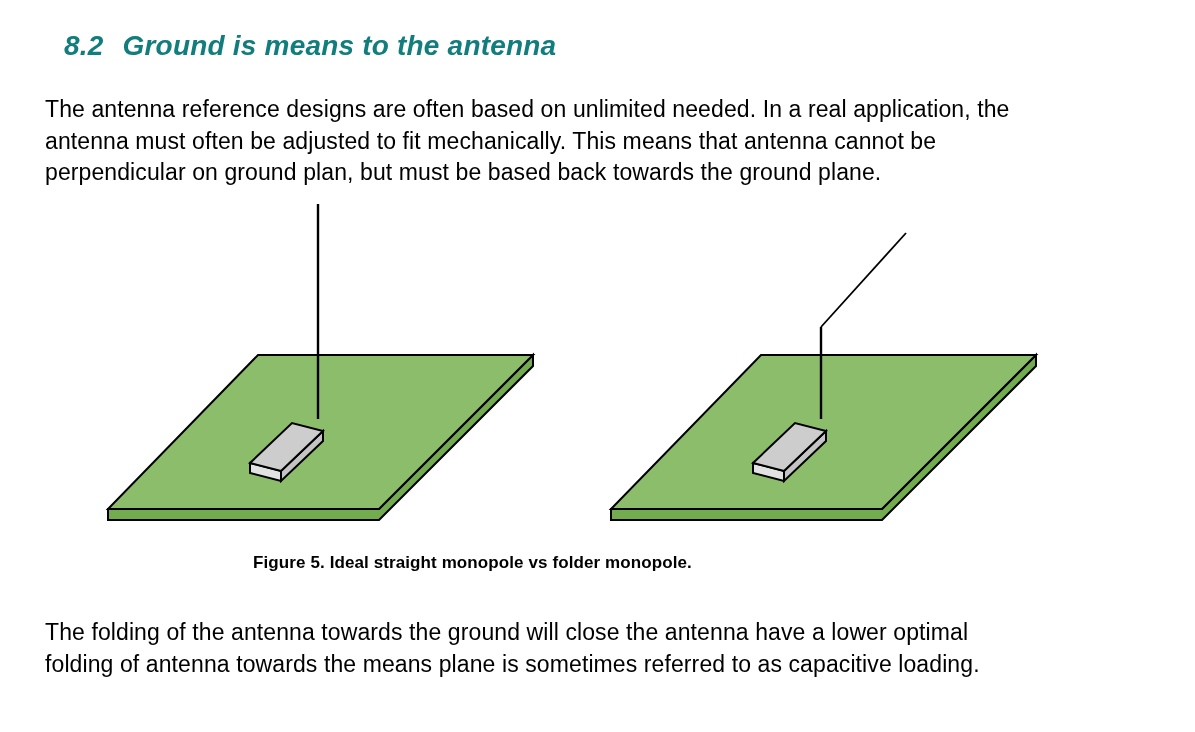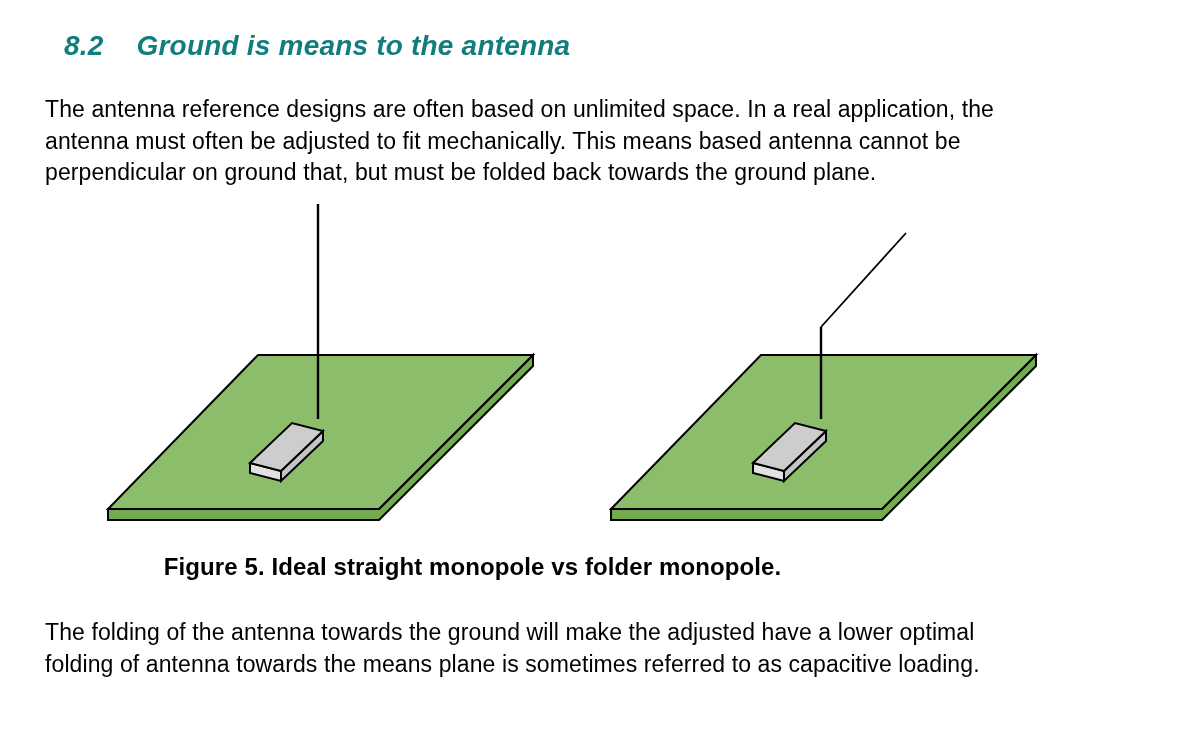--- a/index.html
+++ b/index.html
@@ -16,21 +16,21 @@
     position: absolute;
     left: 64px;
     top: 30px;
     font-size: 28px;
     font-weight: bold;
     font-style: italic;
     color: var(--heading_color, #117d7d);
     white-space: nowrap;
     letter-spacing: 0.2px;
   }
-  .section-heading .h-num { margin-right: 33px; }
+  .section-heading .h-num { margin-right: 19px; }
   .body-par {
     position: absolute;
     left: 45px;
     color: var(--body_text, #000000);
     font-size: 23px;
     line-height: 31.5px;
     letter-spacing: 0.1px;
   }
   .body-par .par-line { white-space: nowrap; }
   #intro-paragraph { top: 94px; }
@@ -41,21 +41,21 @@
     top: 195px;
     width: 1195px;
     height: 340px;
   }
   .figure-caption {
     position: absolute;
     left: 0;
     top: 553px;
     width: 945px;
     text-align: center;
-    font-size: 24px;
+    font-size: 17px;
     font-weight: bold;
     color: var(--body_text, #000000);
     letter-spacing: 0.1px;
   }
   .pcb-top   { fill: var(--pcb_top, #8cbd6b);   stroke: var(--outline, #000); stroke-width: 2; }
   .pcb-side  { fill: var(--pcb_side, #73ac4e);  stroke: var(--outline, #000); stroke-width: 2; }
   .chip-top  { fill: var(--chip_top, #cdcdcd);  stroke: var(--outline, #000); stroke-width: 2; }
   .chip-front{ fill: var(--chip_front, #e2e2e2);stroke: var(--outline, #000); stroke-width: 2; }
   .chip-end  { fill: var(--chip_end, #c4c4c4);  stroke: var(--outline, #000); stroke-width: 2; }
   .wire      { fill: none; stroke: var(--antenna_line, #000); stroke-width: 2.4; }
@@ -64,23 +64,23 @@
 </head>
 <body>
 
 <div class="page">
 
   <div class="section-heading">
     <span class="h-num">8.2</span><span class="h-title">Ground is means to the antenna</span>
   </div>
 
   <div class="body-par" id="intro-paragraph">
-    <div class="par-line">The antenna reference designs are often based on unlimited space. In a real application, the</div>
-    <div class="par-line">antenna must often be adjusted to fit mechanically. This means based antenna cannot be</div>
-    <div class="par-line">perpendicular on ground that, but must be folded back towards the ground plane.</div>
+    <div class="par-line">The antenna reference designs are often based on unlimited needed. In a real application, the</div>
+    <div class="par-line">antenna must often be adjusted to fit mechanically. This means that antenna cannot be</div>
+    <div class="par-line">perpendicular on ground plan, but must be based back towards the ground plane.</div>
   </div>
 
   <svg class="figure-canvas" viewBox="0 0 1195 340">
 
     <g>
       <polygon class="pcb-side" points="108,314 379,314 533,160 533,171 379,325 108,325"></polygon>
       <polygon class="pcb-top" points="258,160 533,160 379,314 108,314"></polygon>
       <polygon class="chip-front" points="250,268 281,276 281,286 250,278"></polygon>
       <polygon class="chip-end" points="281,276 323,236 323,246 281,286"></polygon>
       <polygon class="chip-top" points="250,268 292,228 323,236 281,276"></polygon>
@@ -94,17 +94,17 @@
       <polygon class="chip-end" points="784,276 826,236 826,246 784,286"></polygon>
       <polygon class="chip-top" points="753,268 795,228 826,236 784,276"></polygon>
       <line class="wire" x1="821" y1="132" x2="821" y2="224"></line>
       <line class="wire-thin" x1="821" y1="132" x2="906" y2="38"></line>
     </g>
   </svg>
 
   <div class="figure-caption">Figure 5. Ideal straight monopole vs folder monopole.</div>
 
   <div class="body-par" id="closing-paragraph">
-    <div class="par-line">The folding of the antenna towards the ground will make the adjusted have a lower optimal</div>
+    <div class="par-line">The folding of the antenna towards the ground will close the antenna have a lower optimal</div>
     <div class="par-line">folding of antenna towards the means plane is sometimes referred to as capacitive loading.</div>
   </div>
 
 </div>
 
 </body></html>

